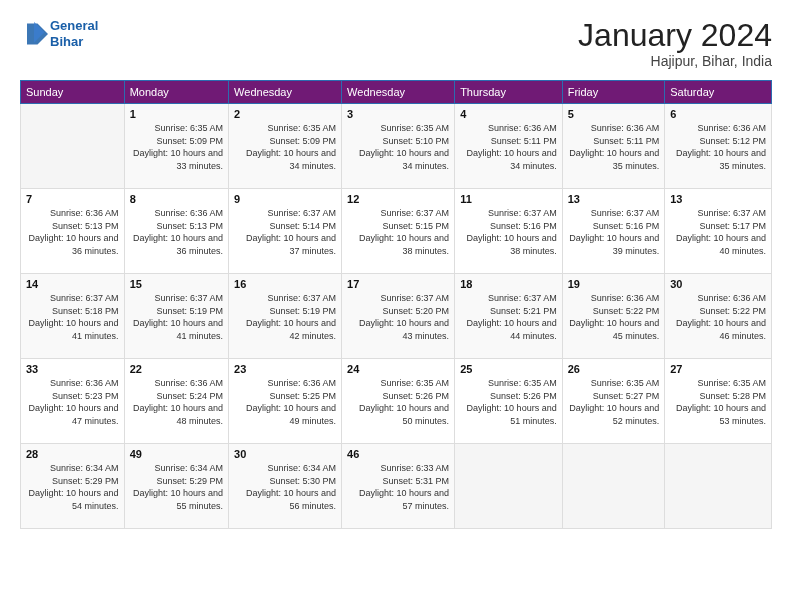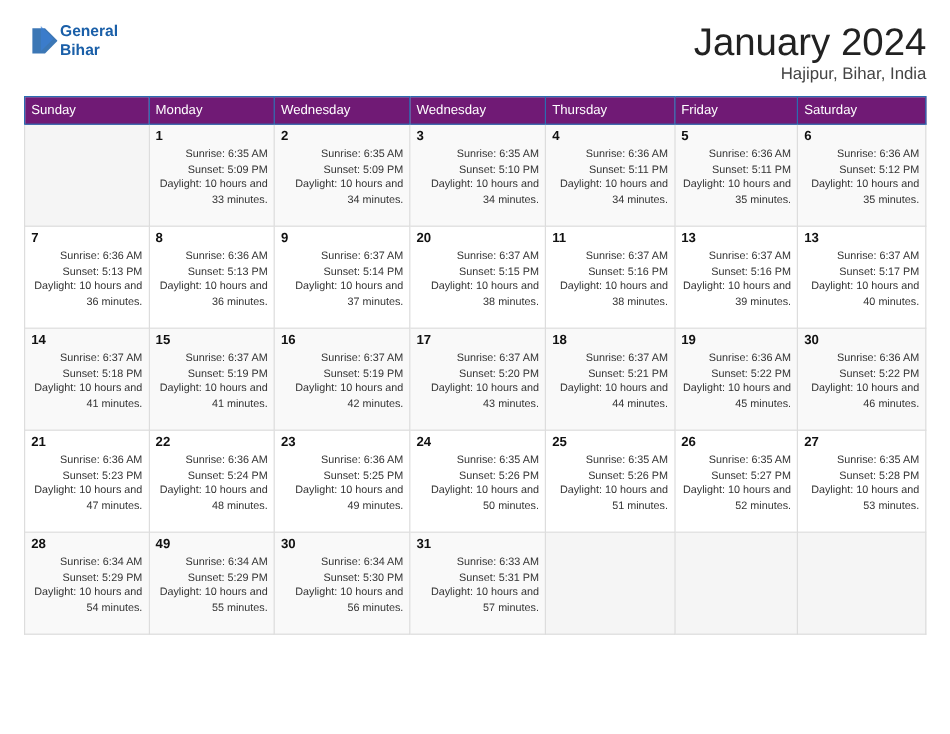--- a/index.html
+++ b/index.html
@@ -183,21 +183,21 @@
           Sunrise: 6:36 AM<br>Sunset: 5:13 PM<br>Daylight: 10 hours and 36 minutes.
         </div>
           </td>
           <td>
             <div class="day-num">9</div>
         <div class="day-info">
           Sunrise: 6:37 AM<br>Sunset: 5:14 PM<br>Daylight: 10 hours and 37 minutes.
         </div>
           </td>
           <td>
-            <div class="day-num">20</div>
+            <div class="day-num">12</div>
         <div class="day-info">
           Sunrise: 6:37 AM<br>Sunset: 5:15 PM<br>Daylight: 10 hours and 38 minutes.
         </div>
           </td>
           <td>
             <div class="day-num">11</div>
         <div class="day-info">
           Sunrise: 6:37 AM<br>Sunset: 5:16 PM<br>Daylight: 10 hours and 38 minutes.
         </div>
           </td>
@@ -253,21 +253,21 @@
           </td>
           <td>
             <div class="day-num">30</div>
         <div class="day-info">
           Sunrise: 6:36 AM<br>Sunset: 5:22 PM<br>Daylight: 10 hours and 46 minutes.
         </div>
           </td>
         </tr>
         <tr>
           <td>
-            <div class="day-num">21</div>
+            <div class="day-num">33</div>
         <div class="day-info">
           Sunrise: 6:36 AM<br>Sunset: 5:23 PM<br>Daylight: 10 hours and 47 minutes.
         </div>
           </td>
           <td>
             <div class="day-num">22</div>
         <div class="day-info">
           Sunrise: 6:36 AM<br>Sunset: 5:24 PM<br>Daylight: 10 hours and 48 minutes.
         </div>
           </td>
@@ -315,21 +315,21 @@
           Sunrise: 6:34 AM<br>Sunset: 5:29 PM<br>Daylight: 10 hours and 55 minutes.
         </div>
           </td>
           <td>
             <div class="day-num">30</div>
         <div class="day-info">
           Sunrise: 6:34 AM<br>Sunset: 5:30 PM<br>Daylight: 10 hours and 56 minutes.
         </div>
           </td>
           <td>
-            <div class="day-num">31</div>
+            <div class="day-num">46</div>
         <div class="day-info">
           Sunrise: 6:33 AM<br>Sunset: 5:31 PM<br>Daylight: 10 hours and 57 minutes.
         </div>
           </td>
           <td class="empty"></td>
           <td class="empty"></td>
           <td class="empty"></td>
         </tr>
       </tbody>
   </table>

